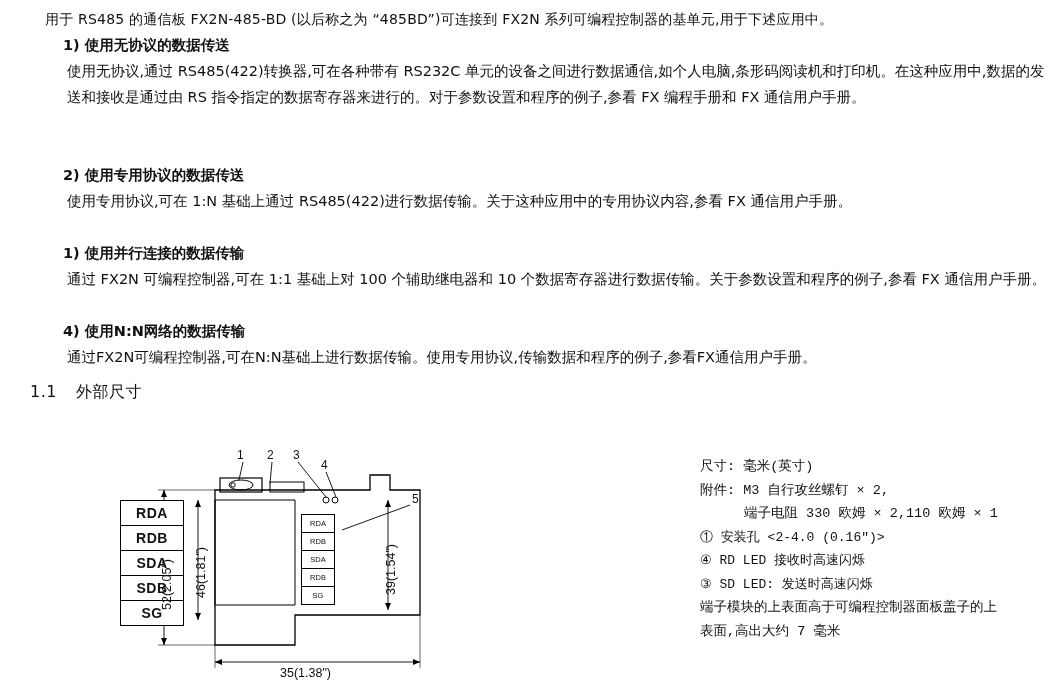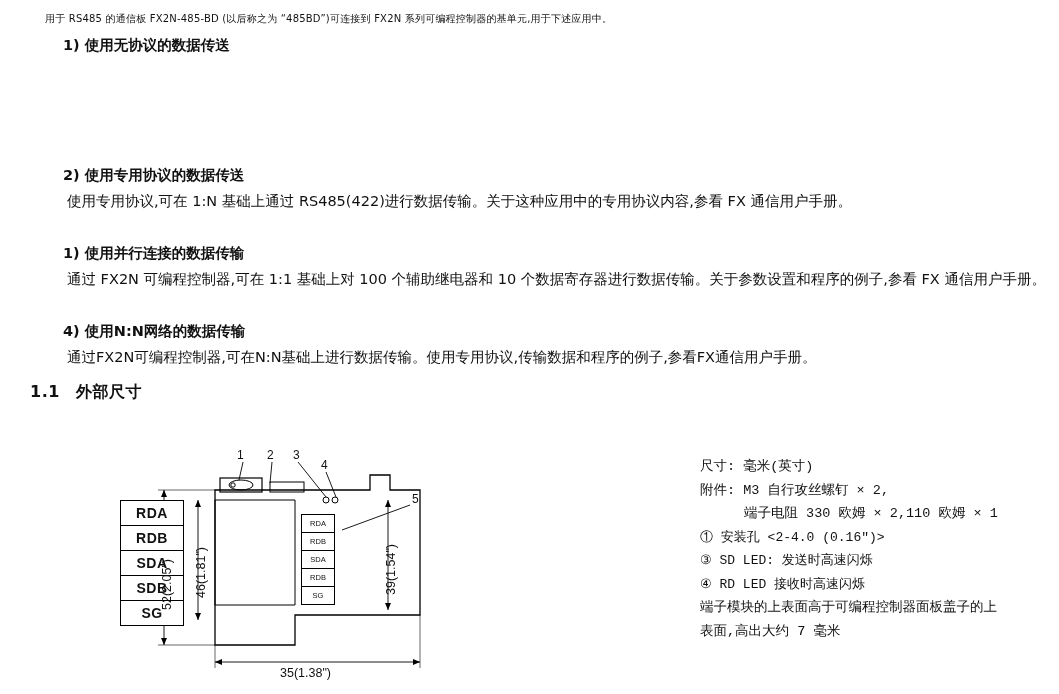--- a/index.html
+++ b/index.html
@@ -18,21 +18,21 @@
   .page {
     position: relative;
     width: 1059px;
     height: 694px;
   }
   .intro {
     position: absolute;
     left: 45px;
     top: 6px;
     width: 1005px;
-    font-size: 10px;
+    font-size: 14px;
     line-height: 26px;
     letter-spacing: 0.2px;
   }
   .item {
     position: absolute;
     left: 45px;
     width: 1005px;
     font-size: 14.5px;
     line-height: 26px;
   }
@@ -42,21 +42,21 @@
   }
   .item-body {
     margin-left: 22px;
     font-weight: 400;
   }
   .sec-head {
     position: absolute;
     left: 30px;
     top: 382px;
     font-size: 16px;
-    font-weight: 700;
+    font-weight: 400;
     letter-spacing: 0.5px;
   }
   .sec-head .num { display: inline-block; width: 46px; }
 
   
   .figure {
     position: absolute;
     left: 120px;
     top: 430px;
     width: 560px;
@@ -134,20 +134,21 @@
 </style>
 </head>
 <body>
 
 <div class="page">
 
   <div class="intro">用于 RS485 的通信板 FX2N-485-BD (以后称之为 “485BD”)可连接到 FX2N 系列可编程控制器的基单元,用于下述应用中。</div>
 
   <div class="item" style="top:32px;">
     <div class="item-title">1) 使用无协议的数据传送</div>
+    <div class="item-body">使用无协议,通过 RS485(422)转换器,可在各种带有 RS232C 单元的设备之间进行数据通信,如个人电脑,条形码阅读机和打印机。在这种应用中,数据的发送和接收是通过由 RS 指令指定的数据寄存器来进行的。对于参数设置和程序的例子,参看 FX 编程手册和 FX 通信用户手册。</div>
   </div>
 
   <div class="item" style="top:162px;">
     <div class="item-title">2) 使用专用协议的数据传送</div>
     <div class="item-body">使用专用协议,可在 1:N 基础上通过 RS485(422)进行数据传输。关于这种应用中的专用协议内容,参看 FX 通信用户手册。</div>
   </div>
 
   <div class="item" style="top:240px;">
     <div class="item-title">1) 使用并行连接的数据传输</div>
     <div class="item-body">通过 FX2N 可编程控制器,可在 1:1 基础上对 100 个辅助继电器和 10 个数据寄存器进行数据传输。关于参数设置和程序的例子,参看 FX 通信用户手册。</div>
@@ -233,19 +234,19 @@
     <div class="callout" style="left:173px; top:18px;">3</div>
     <div class="callout" style="left:201px; top:28px;">4</div>
     <div class="callout" style="left:292px; top:62px;">5</div>
   </div>
 
   <div class="notes">
     <div class="row">尺寸: 毫米(英寸)</div>
     <div class="row">附件: M3 自行攻丝螺钉 × 2,</div>
     <div class="row indent">端子电阻 330 欧姆 × 2,110 欧姆 × 1</div>
     <div class="row circ">① 安装孔 &lt;2-4.0 (0.16")&gt;</div>
+    <div class="row circ">④ RD LED 接收时高速闪烁</div>
     <div class="row circ">③ SD LED: 发送时高速闪烁</div>
-    <div class="row circ">④ RD LED 接收时高速闪烁</div>
     <div class="row">端子模块的上表面高于可编程控制器面板盖子的上</div>
     <div class="row">表面,高出大约 7 毫米</div>
   </div>
 
 </div>
 
 </body></html>

